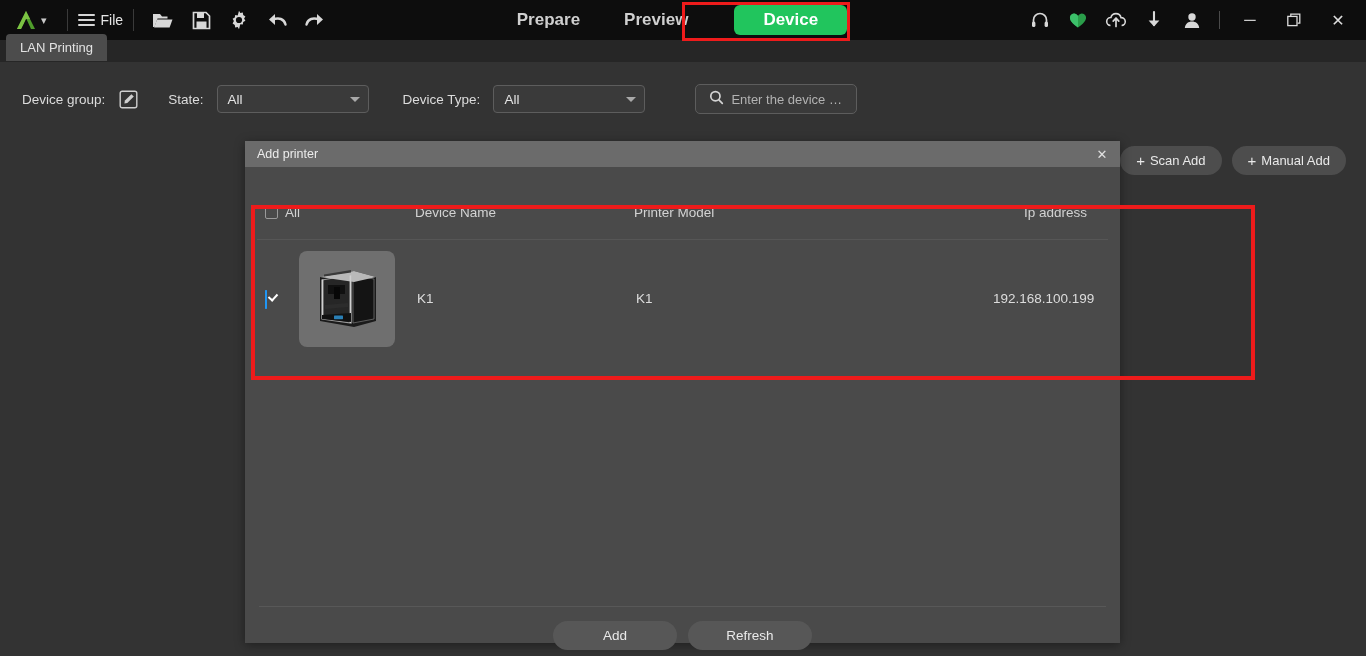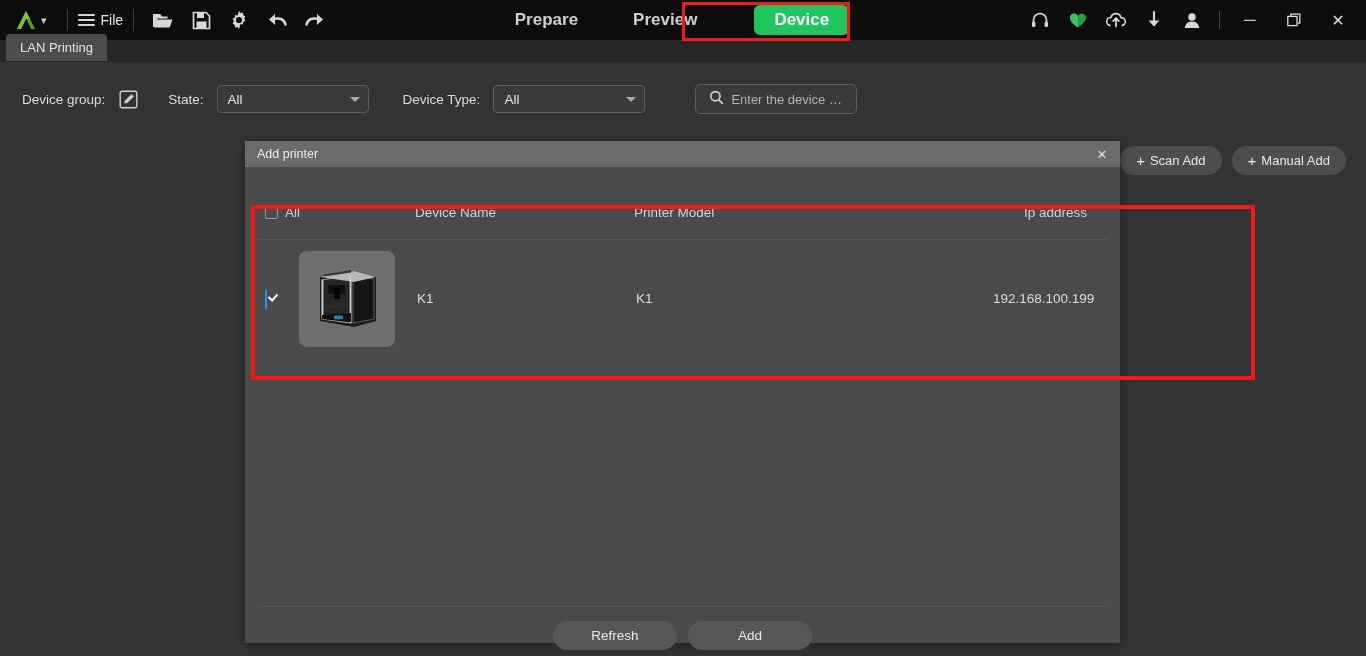--- a/index.html
+++ b/index.html
@@ -24,25 +24,25 @@
   .vsep { width: 1px; height: 22px; background: #3a3a3a; margin: 0 10px; }
   .file-grp { display: flex; align-items: center; gap: 6px; }
   .hamb { display: inline-flex; flex-direction: column; justify-content: center; gap: 3px; width: 17px; }
   .hamb i { display: block; height: 2px; background: #d6d6d6; border-radius: 1px; }
   .file-label { color: #e6e6e6; font-size: 14px; }
   .tb-icon { width: 38px; height: 40px; display: flex; align-items: center; justify-content: center; }
   .tb-icon svg { display: block; }
 
   
   .tabs { position: absolute; left: 0; top: 0; width: 1366px; height: 40px;
-          display: flex; align-items: center; justify-content: center; gap: 11px; pointer-events: none; }
+          display: flex; align-items: center; justify-content: center; gap: 0; pointer-events: none; }
   .tab { font-size: 17px; color: #cfcfcf; padding: 0 22px; line-height: 40px; pointer-events: auto; }
   .tab.active-pill {
     background: #21c55d; color: #ffffff; font-weight: bold;
-    border-radius: 6px; line-height: 30px; height: 30px; padding: 0 20px; margin: 0 24px;
+    border-radius: 6px; line-height: 30px; height: 30px; padding: 0 29px; margin: 0 24px;
   }
   .tab.plain { font-weight: bold; }
 
   
   .tb-right { position: absolute; right: 0; top: 0; height: 40px; display: flex; align-items: center; padding-right: 6px; }
   .win-sep { width: 1px; height: 18px; background: #4a4a4a; margin: 0 8px; }
   .win-btn { width: 44px; height: 40px; display: flex; align-items: center; justify-content: center; color: #dcdcdc; }
 
   
   .anno-tab {
@@ -358,21 +358,21 @@
           </svg>
         </div>
 
         <div class="cell cell-name">K1</div>
         <div class="cell cell-model">K1</div>
         <div class="cell cell-ip">192.168.100.199</div>
       </div>
 
       <div class="footsep"></div>
       <div class="footbtns">
+        <div class="fbtn">Add</div>
         <div class="fbtn">Refresh</div>
-        <div class="fbtn">Add</div>
       </div>
     </div>
   </div>
 
   <div class="anno-row"></div>
 
 </div>
 
 </body></html>

